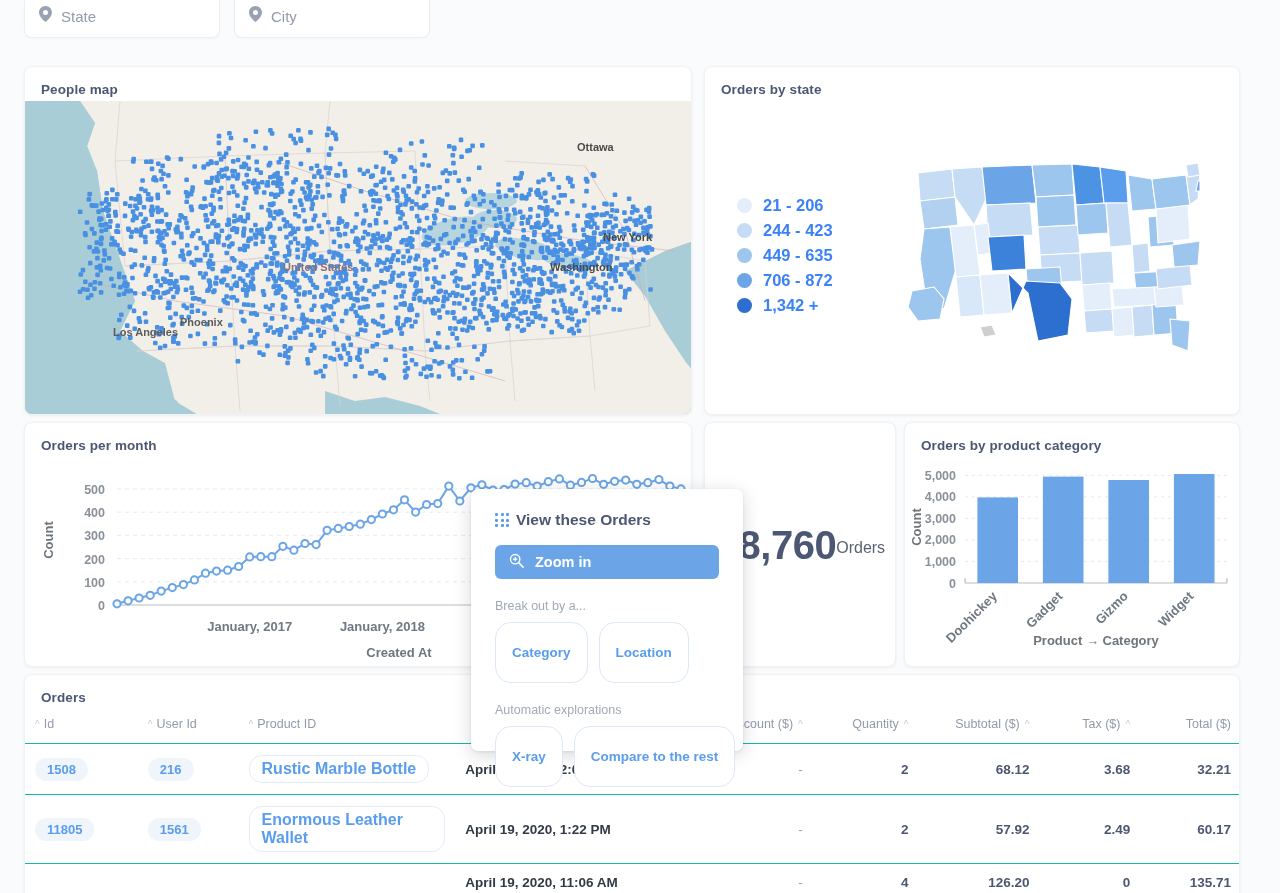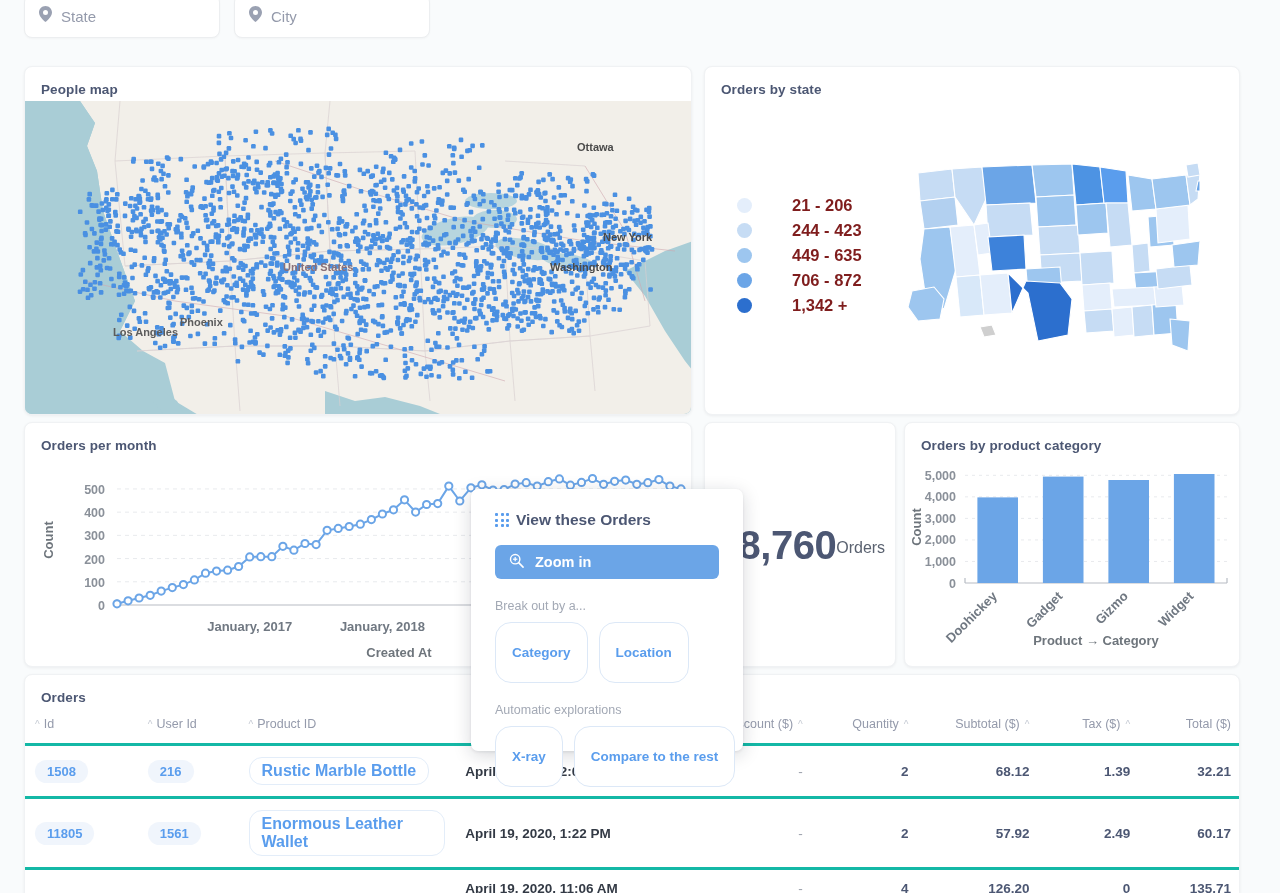--- a/index.html
+++ b/index.html
@@ -42,21 +42,21 @@
   #orders-table-card { left: 24px; top: 674px; width: 1216px; height: 240px; overflow: hidden; }
 
   
   .geo { position: absolute; left: 0; top: 34px; width: 668px; height: 315px; overflow: hidden; background: #a9cdd6; }
   .geo svg { display: block; }
 
   
   .legend { position: absolute; left: 32px; top: 126px; }
   .legend-row { display: flex; align-items: center; gap: 11px; height: 25px; }
   .legend-dot { width: 15px; height: 15px; border-radius: 50%; flex: 0 0 auto; }
-  .legend-txt { font-size: 16.5px; font-weight: 700; color: #7f1d1d; margin-left: 29px; }
+  .legend-txt { font-size: 16.5px; font-weight: 700; color: #3b82f6; }
   .choro { position: absolute; left: 195px; top: 92px; width: 300px; height: 195px; }
 
   
   .lc-wrap { position: absolute; left: 0; top: 30px; width: 668px; height: 215px; }
   .ax-label { font-size: 13px; font-weight: 700; fill: #6e757c; }
   .tick { font-size: 12.5px; font-weight: 700; fill: #8a9099; }
   .tickx { font-size: 13px; font-weight: 700; fill: #707882; }
 
   
   .scalar { position: absolute; left: 0; top: 0; width: 192px; height: 245px;
@@ -69,21 +69,21 @@
 
   
   .tbl { position: absolute; left: 0; top: 34px; width: 1216px; }
   .tbl table { width: 100%; border-collapse: collapse; table-layout: fixed; }
   .tbl th {
     font-size: 12.5px; font-weight: 400; color: #949aab;
     padding: 8px 10px 12px 10px; text-align: left; white-space: nowrap;
   }
   .tbl th .caret { font-size: 10px; color: #c6cbd4; margin-right: 4px; }
   .tbl th .caret.post { margin-right: 0; margin-left: 5px; }
-  .tbl td { padding: 11px 10px; font-size: 13.5px; border-top: 3px solid #14b8a6; }
+  .tbl td { padding: 11px 10px; font-size: 13.5px; border-top: 1px solid #14b8a6; }
   .tbl tr td { height: 38px; }
   .pill-id {
     display: inline-block; background: #f0f5fc; color: #5a9ded;
     border-radius: 12px; padding: 4px 12px; font-size: 13px; font-weight: 700;
   }
   .pill-prod {
     display: inline-block; background: #fff; color: #5a9ded; border: 1px solid #e3edf9;
     border-radius: 13px; padding: 4px 12px; font-size: 16px; font-weight: 700;
   }
   .cell-date { color: #333a45; font-weight: 700; font-size: 13.5px; }
@@ -2529,21 +2529,21 @@
           </thead>
         <tbody id="tbody">
             <tr>
               <td><span class="pill-id">1508</span></td>
               <td><span class="pill-id">216</span></td>
               <td><span class="pill-prod">Rustic Marble Bottle</span></td>
               <td class="cell-date">April 19, 2020, 2:07 PM</td>
               <td class="dash">-</td>
               <td class="num">2</td>
               <td class="num">68.12</td>
-              <td class="num">1.39</td>
+              <td class="num">3.68</td>
               <td class="num">32.21</td>
             </tr>
             <tr>
               <td><span class="pill-id">11805</span></td>
               <td><span class="pill-id">1561</span></td>
               <td><span class="pill-prod">Enormous Leather Wallet</span></td>
               <td class="cell-date">April 19, 2020, 1:22 PM</td>
               <td class="dash">-</td>
               <td class="num">2</td>
               <td class="num">57.92</td>

